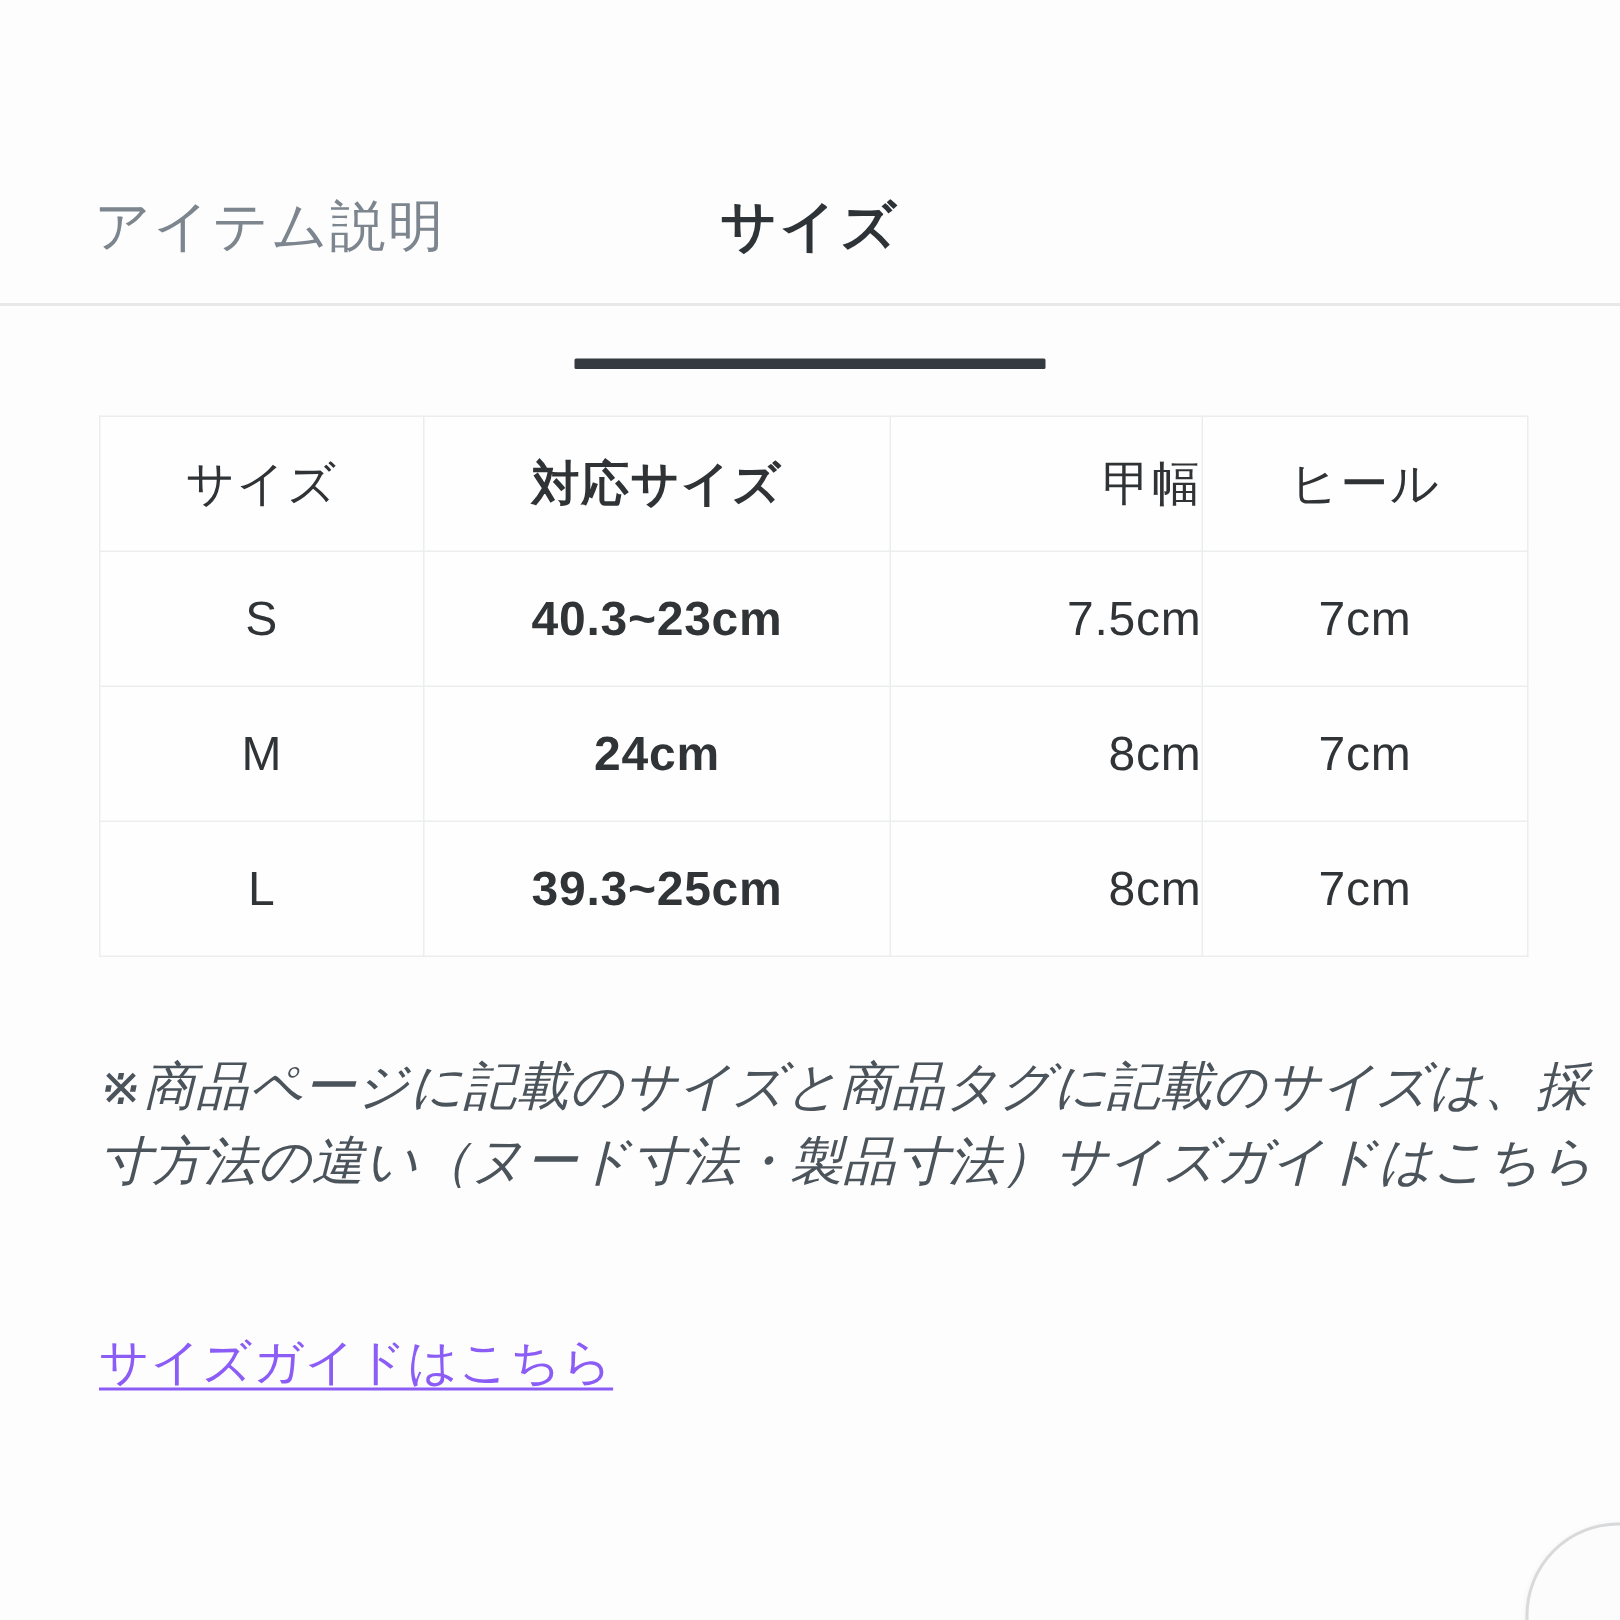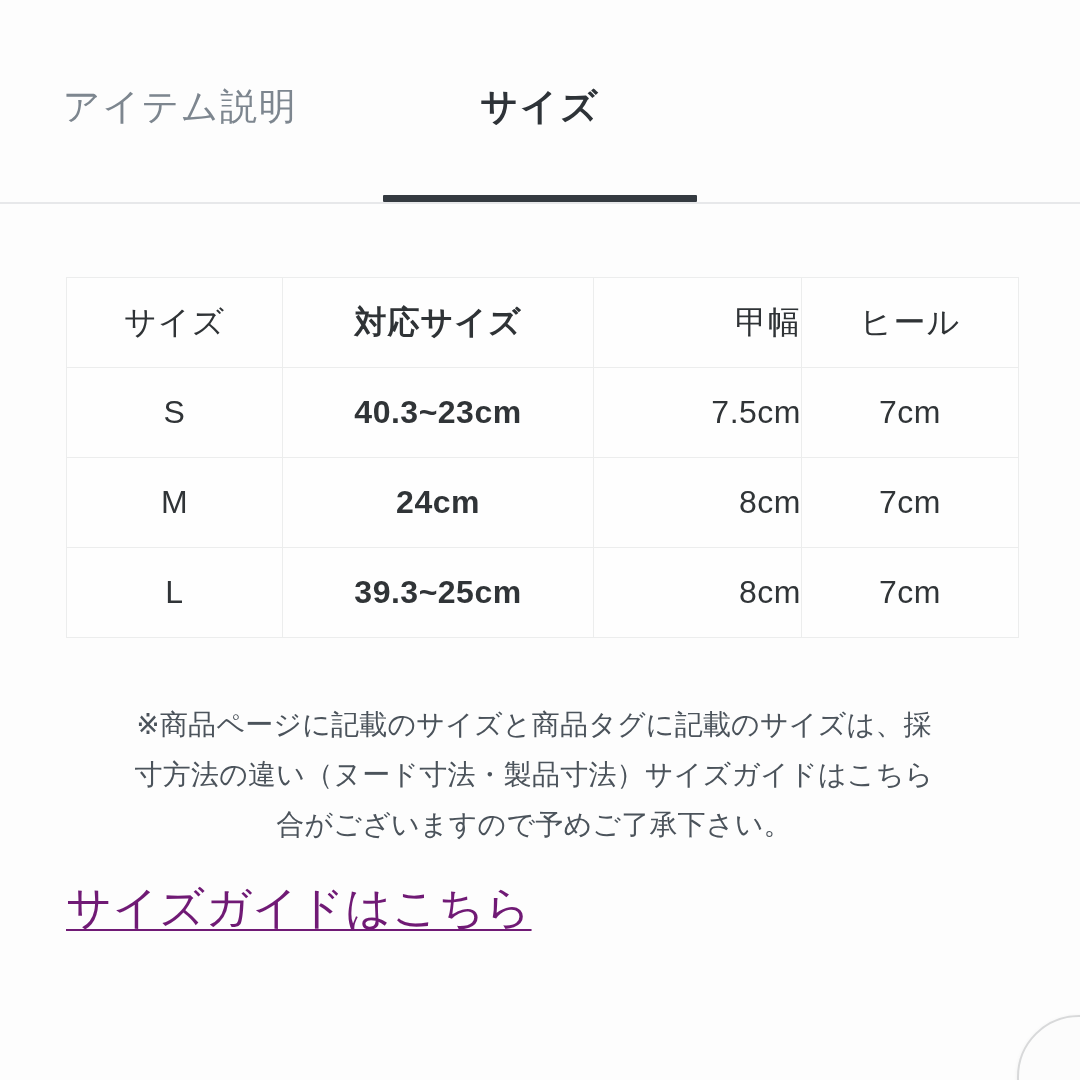--- a/index.html
+++ b/index.html
@@ -47,20 +47,21 @@
   .tab-2 { width: 360px; }
 
   .tab-label {
     display: block;
     font-size: 37px;
     line-height: 58px;
     color: #7d868f;
     letter-spacing: 1.5px;
     font-weight: 400;
     white-space: nowrap;
+    margin-top: 44px;
   }
   .tab.active .tab-label {
     color: #2e3338;
     font-weight: 700;
     letter-spacing: 2px;
   }
   .tab-underline {
     position: absolute;
     left: 50%;
     transform: translateX(-50%);
@@ -104,36 +105,37 @@
   .size-table tbody td {
     letter-spacing: 0.5px;
   }
 
   
   .note {
     position: absolute;
     left: 66px;
     top: 700px;
     width: 936px;
-    font-size: 28px;
+    font-size: 35px;
     line-height: 50px;
     color: #4b535b;
     letter-spacing: 0.2px;
-    text-align: center;
+    text-align: right;
+    font-style: italic;
   }
   .note span { display: block; white-space: nowrap; }
 
   
   .guide-link {
     position: absolute;
     left: 66px;
     top: 882px;
-    font-size: 45px;
+    font-size: 33px;
     line-height: 52px;
-    color: #701a75;
+    color: #8b5cf6;
     text-underline-offset: 6px;
     text-decoration-thickness: 2px;
     letter-spacing: 0.5px;
     cursor: pointer;
     white-space: nowrap;
   }
 
   
   .fab {
     position: absolute;
@@ -195,18 +197,17 @@
       <td class="col-fit">39.3~25cm</td>
       <td class="col-width">8cm</td>
       <td class="col-heel">7cm</td>
     </tr>
   </tbody>
 </table>
 
 <div class="note">
   <span>※商品ページに記載のサイズと商品タグに記載のサイズは、採</span>
   <span>寸方法の違い（ヌード寸法・製品寸法）サイズガイドはこちら</span>
-  <span>合がございますので予めご了承下さい。</span>
 </div>
 
 <a class="guide-link" href="#">サイズガイドはこちら</a>
 
 <div class="fab"></div>
 
 </body></html>

